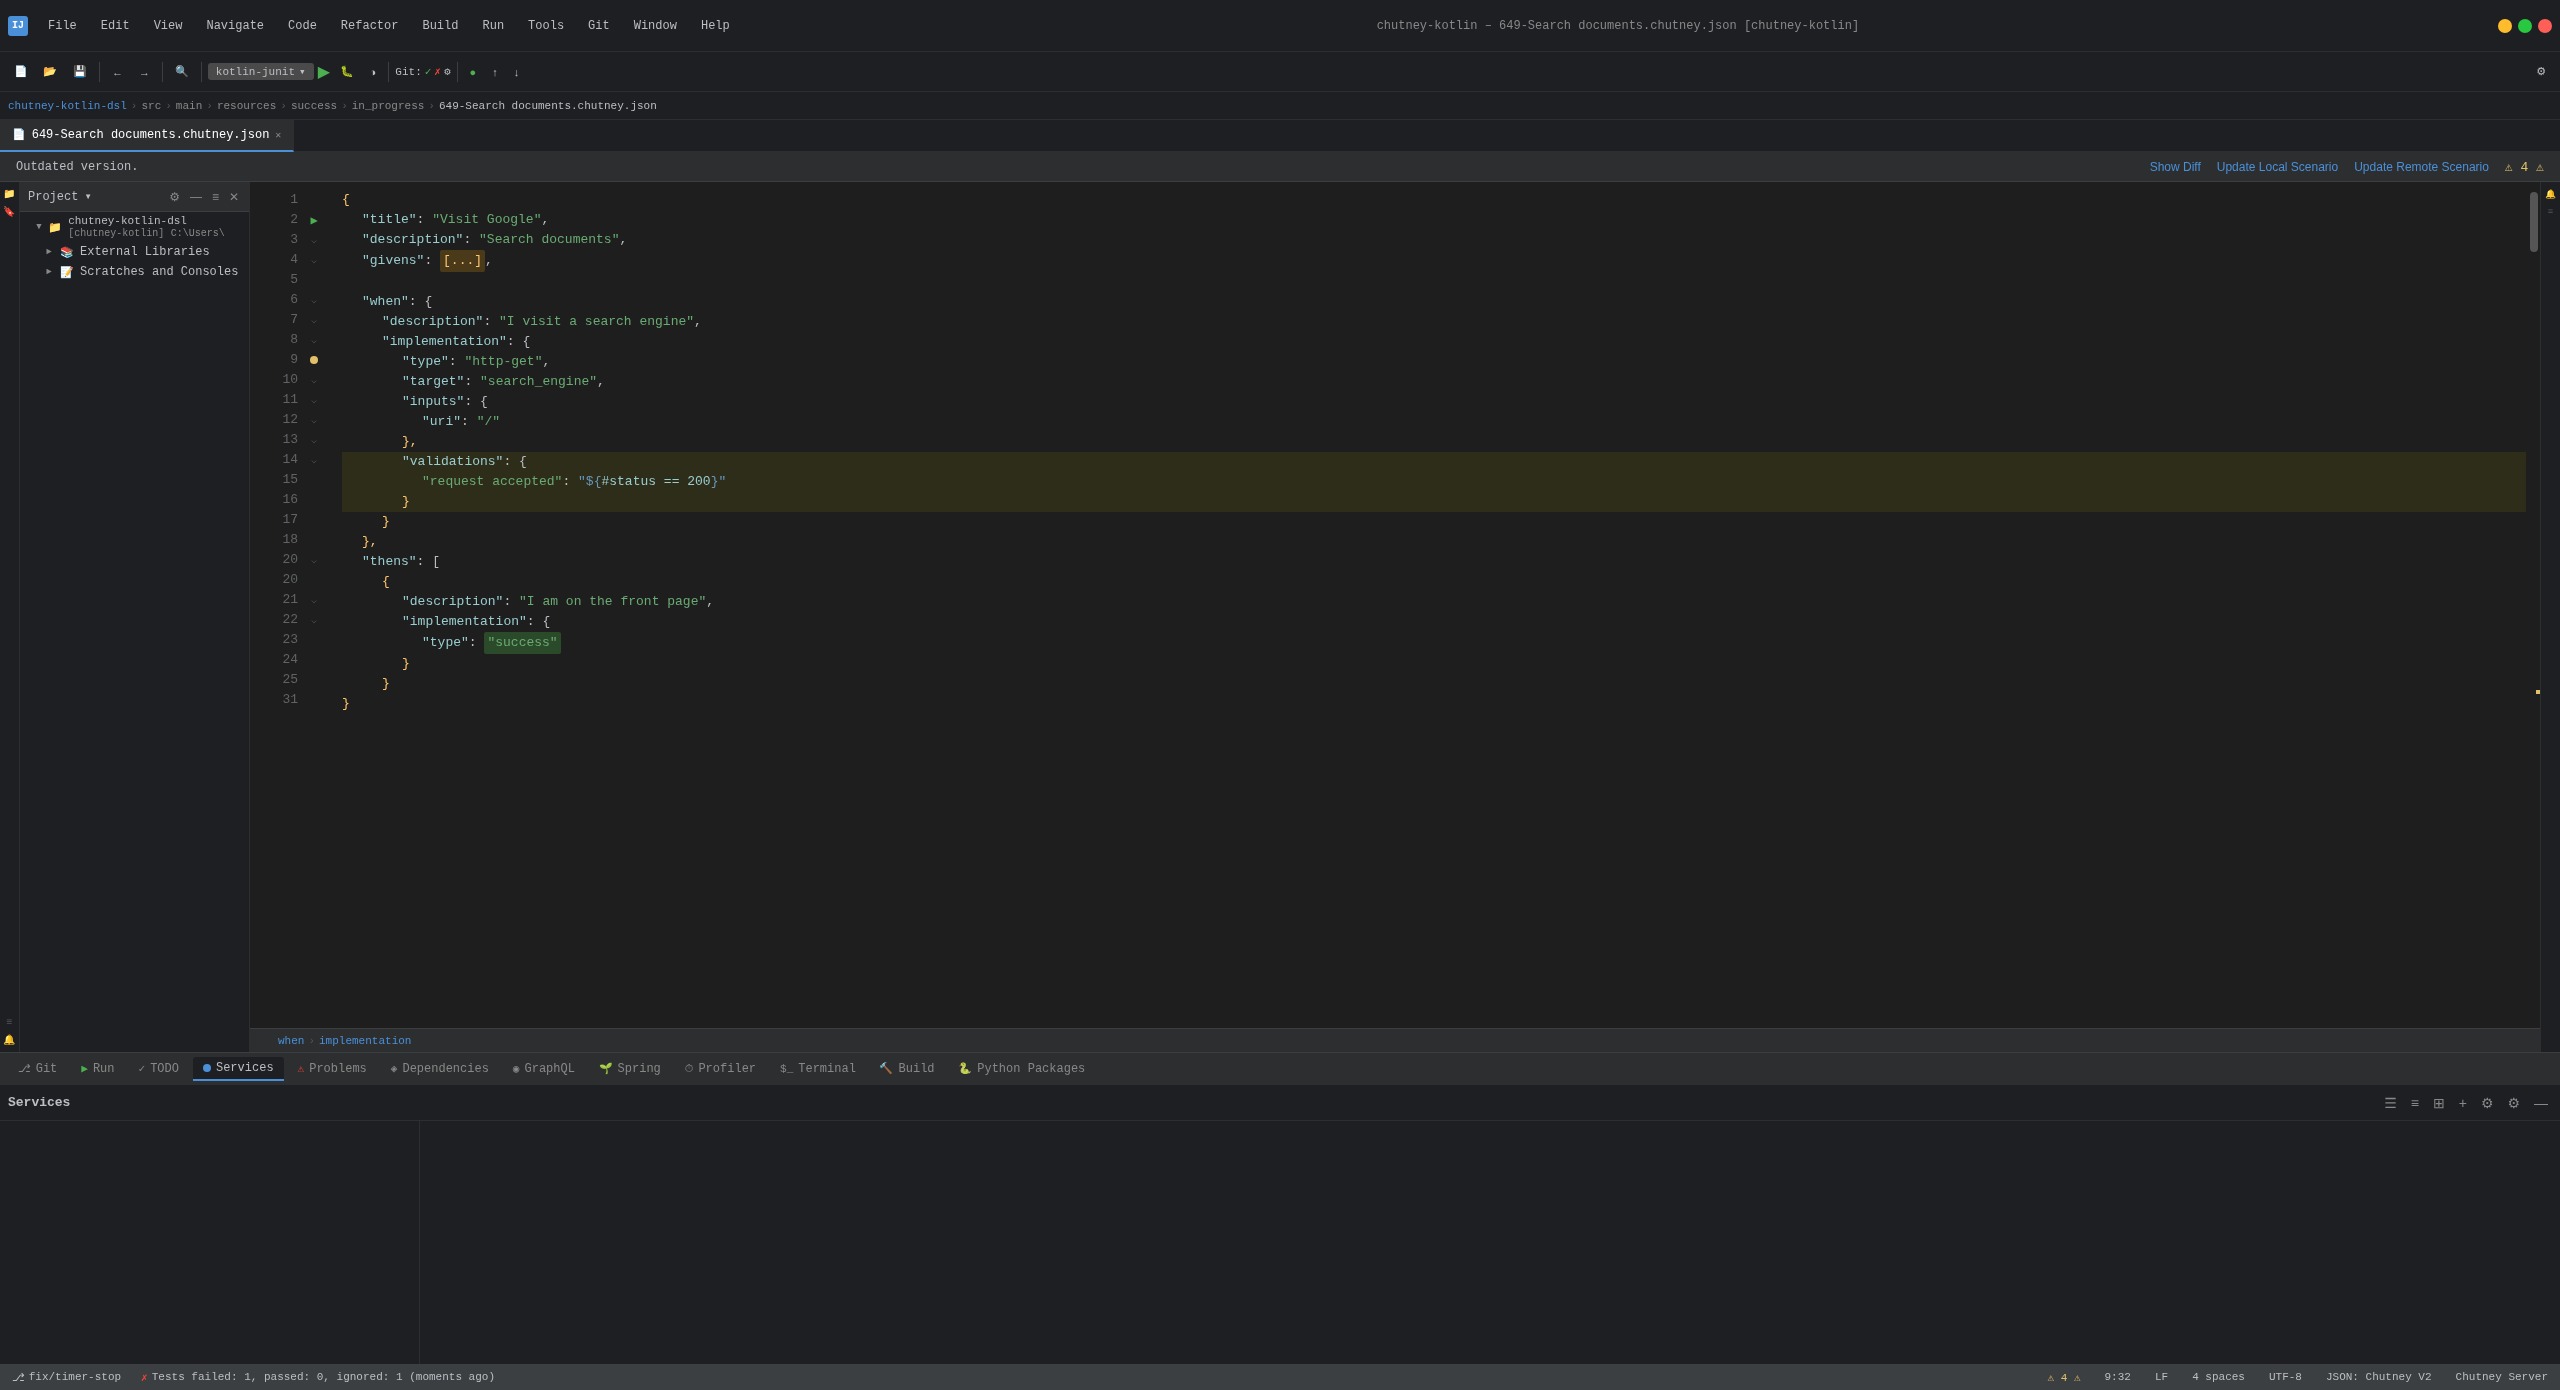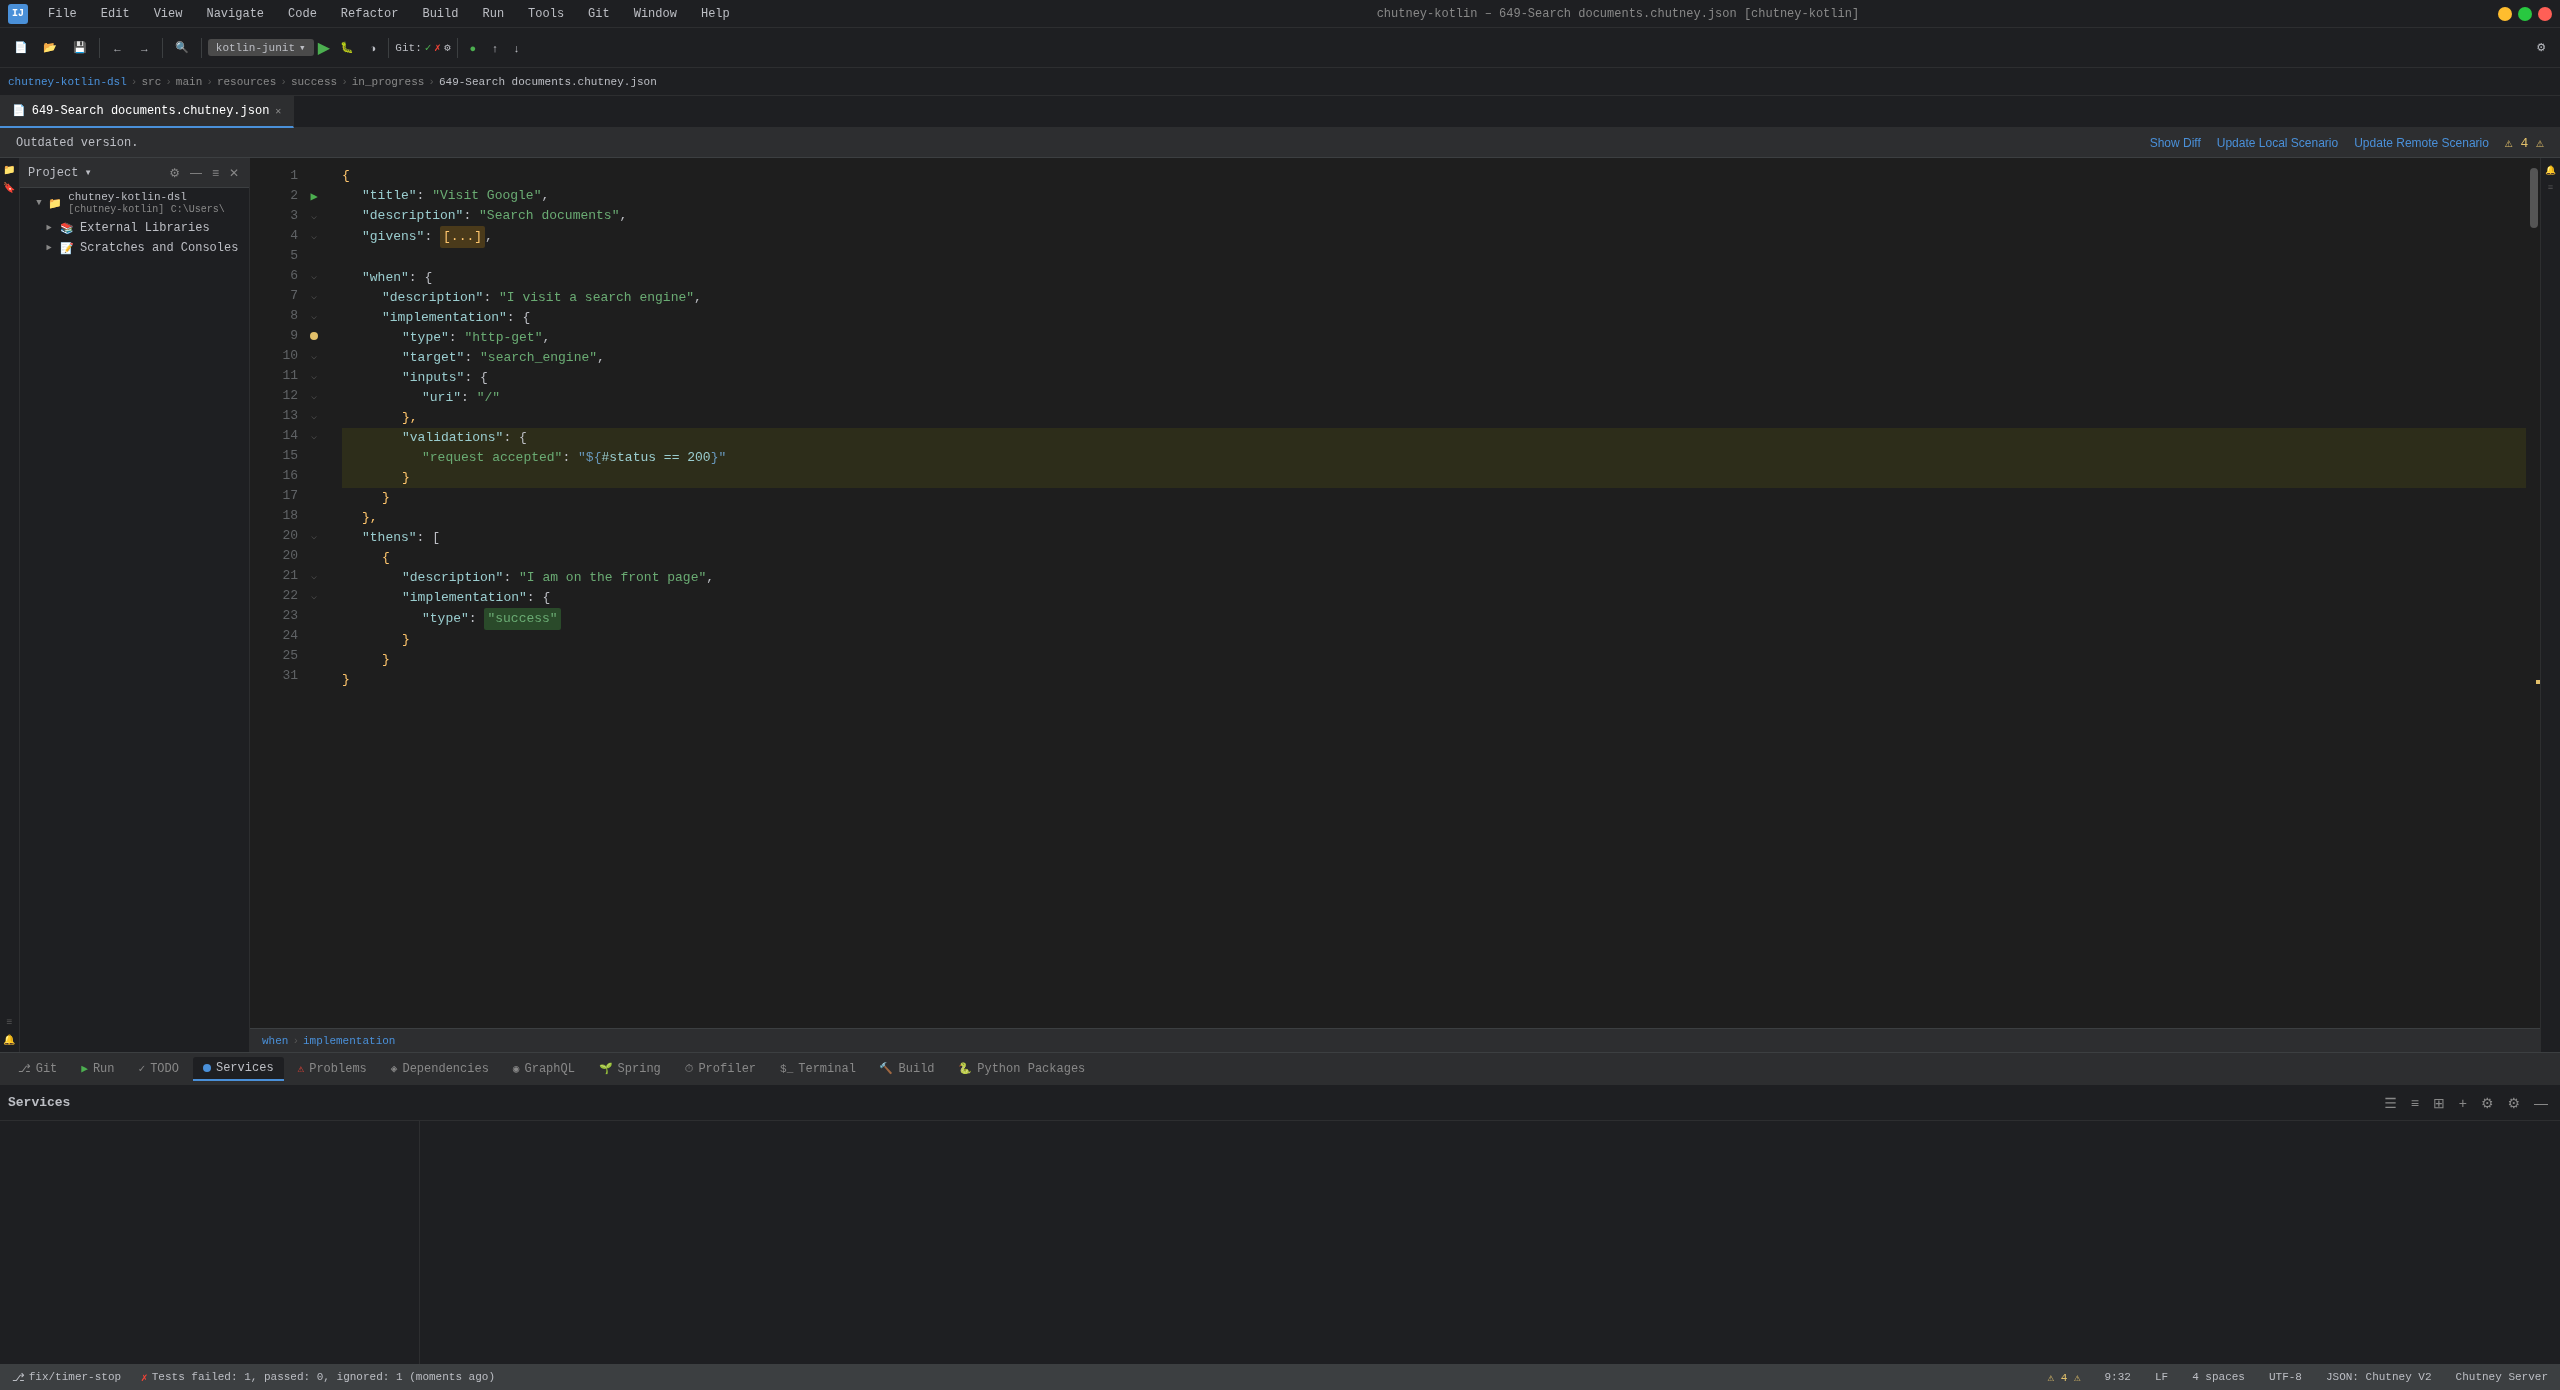--- a/index.html
+++ b/index.html
@@ -1,19 +1,19 @@
 <!DOCTYPE html>
 <html><head>
   <meta charset="utf-8">
   <style>
     * { margin: 0; padding: 0; box-sizing: border-box; }
     body { background: #1e1f22; color: #bcbec4; font-family: 'Consolas', 'Courier New', monospace; font-size: 12px; width: 2560px; height: 1390px; overflow: hidden; display: flex; flex-direction: column; }
 
     
-    .title-bar { height: 28px; background: #1e1f22; display: flex; align-items: center; padding: 0 8px; border-bottom: 1px solid #2d2e30; flex-shrink: 0; }
+    .title-bar { height: 52px; background: #1e1f22; display: flex; align-items: center; padding: 0 8px; border-bottom: 1px solid #2d2e30; flex-shrink: 0; }
     .title-bar-left { display: flex; align-items: center; gap: 4px; }
     .app-icon { width: 20px; height: 20px; background: #4a90d9; border-radius: 3px; flex-shrink: 0; display: flex; align-items: center; justify-content: center; font-size: 10px; color: #fff; font-weight: bold; }
     .menu-items { display: flex; gap: 8px; margin-left: 8px; }
     .menu-item { padding: 3px 8px; cursor: pointer; border-radius: 3px; font-size: 12px; color: #bcbec4; }
     .title-center { flex: 1; text-align: center; font-size: 12px; color: #888; }
     .title-bar-right { display: flex; gap: 6px; }
     .win-btn { width: 14px; height: 14px; border-radius: 50%; cursor: pointer; }
     .win-btn.minimize { background: #ffbd2e; }
     .win-btn.maximize { background: #28c840; }
     .win-btn.close { background: #ff5f56; }
@@ -100,21 +100,21 @@
     .bottom-tab-dot { width: 8px; height: 8px; border-radius: 50%; background: #4a90d9; }
 
     
     .icon-rail { width: 20px; background: #1e1f22; display: flex; flex-direction: column; align-items: center; padding: 4px 2px; gap: 2px; border-right: 1px solid #2d2e30; flex-shrink: 0; }
     .rail-icon { width: 16px; height: 16px; display: flex; align-items: center; justify-content: center; cursor: pointer; color: #555; font-size: 10px; border-radius: 2px; }
 
     
     .right-rail { width: 20px; background: #1e1f22; border-left: 1px solid #2d2e30; display: flex; flex-direction: column; align-items: center; padding: 4px 2px; gap: 2px; flex-shrink: 0; }
 
     
-    .editor-breadcrumb { height: 24px; background: #2d2e30; display: flex; align-items: center; padding: 0 12px; font-size: 11px; color: #888; gap: 4px; flex-shrink: 0; border-top: 1px solid #3c3f41; }
+    .editor-breadcrumb { height: 24px; background: #2d2e30; display: flex; align-items: center; padding: 0 28px; font-size: 11px; color: #888; gap: 4px; flex-shrink: 0; border-top: 1px solid #3c3f41; }
     .bc-sep { color: #555; }
     .bc-link { color: #4a90d9; cursor: pointer; }
 
     
     .vert-scroll { width: 14px; background: #1e1e1e; flex-shrink: 0; position: relative; }
     .scroll-thumb { position: absolute; right: 2px; width: 8px; background: #555; border-radius: 4px; top: 10px; height: 60px; }
     .scroll-marker { position: absolute; right: 0; width: 4px; height: 4px; background: #e2c06a; }
 
     
     .project-header { height: 30px; background: #2d2e30; display: flex; align-items: center; padding: 0 8px; gap: 6px; border-bottom: 1px solid #3c3f41; font-size: 12px; color: #bcbec4; flex-shrink: 0; }

